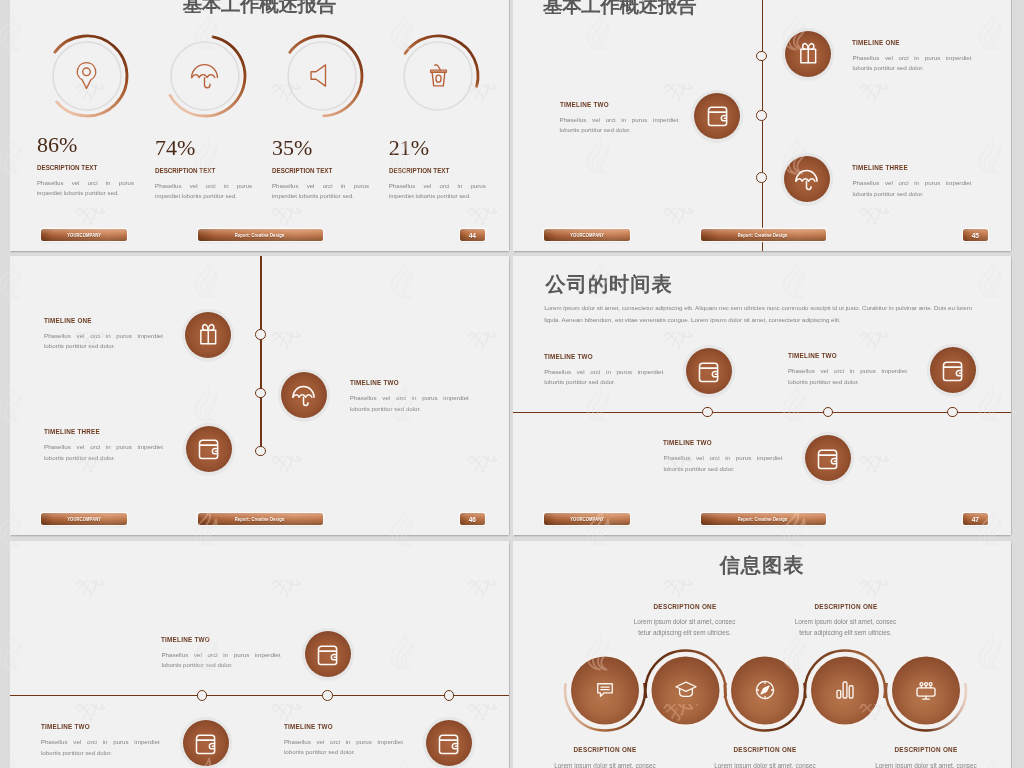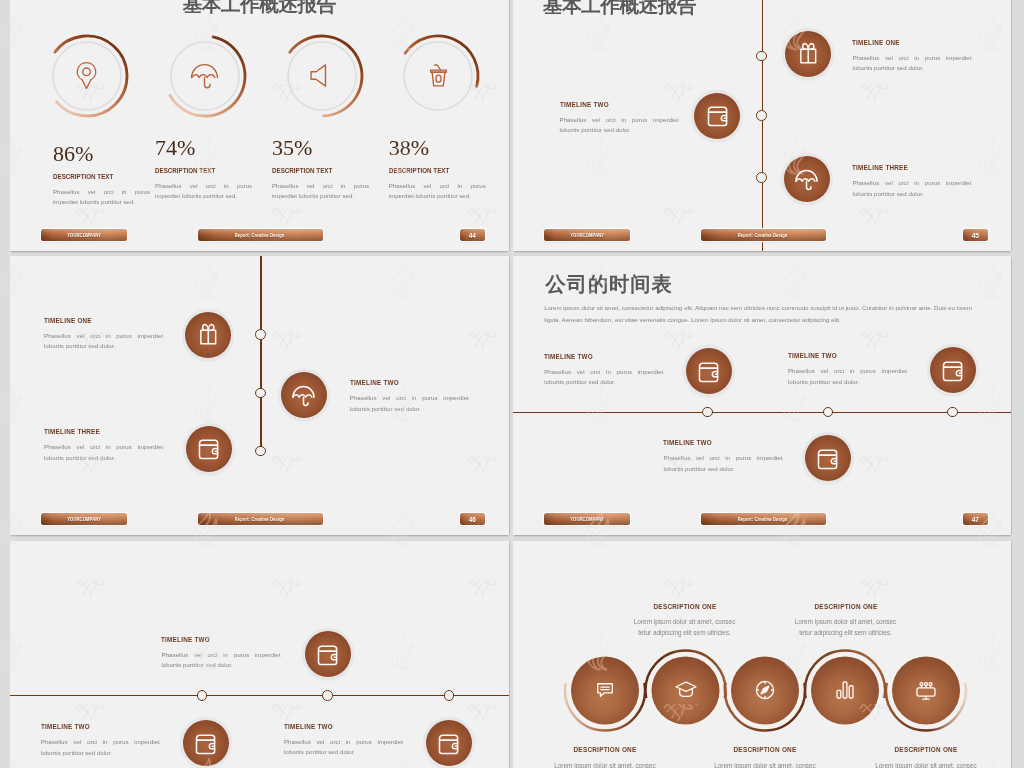--- a/index.html
+++ b/index.html
@@ -71,21 +71,21 @@
           <circle cx="46" cy="46" r="34" stroke="#dcdcdc" stroke-width="1.5"></circle>
           <path d="M 13.89 22.15 A 40 40 0 1 1 15.54 71.92" stroke="url(#gg0)" stroke-width="2.8" stroke-linecap="round"></path>
         </svg>
 <div style="position:absolute;left:0;top:0;width:92px;height:92px;display:flex;align-items:center;justify-content:center;">
           <svg width="33" height="33" viewBox="0 0 24 24" fill="none" stroke="#b9623a" stroke-width="1.0" stroke-linecap="round" stroke-linejoin="round">
             <path d="M12 2.6a6.7 6.7 0 0 0-3.1 12.64L12 21.4l3.1-6.16A6.7 6.7 0 0 0 12 2.6z"></path>
             <circle cx="12" cy="9.3" r="2.75"></circle>
           </svg>
         </div>
 </div>
-<div style="position:absolute;left:27.0px;top:171px;width:118px;margin-left:16px;">
+<div style="position:absolute;left:27.0px;top:162px;width:118px;">
 <div style="font-size:22px;color:#4a2a18;font-family:'Liberation Serif',serif;line-height:21px;">86%</div>
 <div style="font-size:7.9px;font-weight:bold;color:#6b3b22;margin-top:9px;line-height:8px;transform:scaleX(.79);transform-origin:left center;">DESCRIPTION TEXT</div>
 <div class="tl-body" style="font-size:6.1px;margin-top:6px;width:97px;line-height:10.3px;">Phasellus vel orci in purus imperdiet lobortis porttitor sed.</div>
 </div>
 <div style="position:absolute;left:148.6px;top:57.5px;width:92px;height:92px;">
 <svg width="92" height="92" viewBox="0 0 92 92" fill="none">
           <defs>
             <linearGradient id="gg1" gradientUnits="userSpaceOnUse" x1="72" y1="6" x2="14" y2="86">
               <stop offset="0%" stop-color="#6b2e12"></stop>
               <stop offset="26%" stop-color="#95481f"></stop>
@@ -152,21 +152,21 @@
 <div style="position:absolute;left:0;top:0;width:92px;height:92px;display:flex;align-items:center;justify-content:center;">
           <svg width="33" height="33" viewBox="0 0 24 24" fill="none" stroke="#b9623a" stroke-width="1.0" stroke-linecap="round" stroke-linejoin="round">
             <path d="M7.35 9.6h9.3l-1.15 9.9H8.5z"></path>
             <path d="M6.3 8.05h11.4v1.55H6.3z"></path>
             <path d="M13.4 8.05 11.7 5.1a1.85 1.85 0 0 0-2.55-.55"></path>
             <ellipse cx="12" cy="14.3" rx="1.85" ry="2.55"></ellipse>
           </svg>
         </div>
 </div>
 <div style="position:absolute;left:378.8px;top:165px;width:118px;">
-<div style="font-size:22px;color:#4a2a18;font-family:'Liberation Serif',serif;line-height:21px;">38%</div>
+<div style="font-size:22px;color:#4a2a18;font-family:'Liberation Serif',serif;line-height:21px;">21%</div>
 <div style="font-size:7.9px;font-weight:bold;color:#6b3b22;margin-top:9px;line-height:8px;transform:scaleX(.79);transform-origin:left center;">DESCRIPTION TEXT</div>
 <div class="tl-body" style="font-size:6.1px;margin-top:6px;width:97px;line-height:10.3px;">Phasellus vel orci in purus imperdiet lobortis porttitor sed.</div>
 </div>
 <div class="fbar" style="left:31.2px;top:256.9px;width:86px;">
         <span>YOURCOMPANY</span>
       </div>
 <div class="fbar" style="left:187.5px;top:256.9px;width:125px;">
         <span>Report: Creative Design</span>
       </div>
 <div class="fnum" style="left:449.8px;top:256.9px;">44</div>
@@ -355,20 +355,21 @@
           <path d="M20.1 12.0h-2.35a2.35 2.35 0 0 0 0 4.7h2.35"></path>
           <path d="M18.1 14.35h1.5"></path>
         </svg>
       </div>
 <div style="position:absolute;left:273.9px;top:182.0px;width:119px;text-align:justify;">
 <div class="tl-head" style="font-size:7.6px;line-height:8px;text-align:left;transform:scaleX(0.83);transform-origin:left center;">TIMELINE TWO</div>
 <div class="tl-body" style="font-size:6.2px;margin-top:6px;line-height:10.6px;">Phasellus vel orci in purus imperdiet lobortis porttitor sed dolor.</div>
 </div>
 </div>
 <div class="slide" style="left:513px;top:540.5px;width:498px;height:279px;">
+<div class="cn-title" style="position:absolute;left:0;top:13.5px;width:498px;text-align:center;font-size:20.2px;line-height:22px;">信息图表</div>
 <svg style="position:absolute;left:0;top:0;width:499px;height:285px;" viewBox="0 0 499 285" fill="none">
 <defs>
 <linearGradient id="rb" gradientUnits="userSpaceOnUse" x1="45" y1="152" x2="455" y2="152">
             <stop offset="0%" stop-color="#f0d8ca"></stop>
             <stop offset="10%" stop-color="#b06e43"></stop>
             <stop offset="22%" stop-color="#5e2a10"></stop>
             <stop offset="42%" stop-color="#9c5a32"></stop>
             <stop offset="56%" stop-color="#5e2a10"></stop>
             <stop offset="76%" stop-color="#a4643a"></stop>
             <stop offset="90%" stop-color="#6a3416"></stop>

